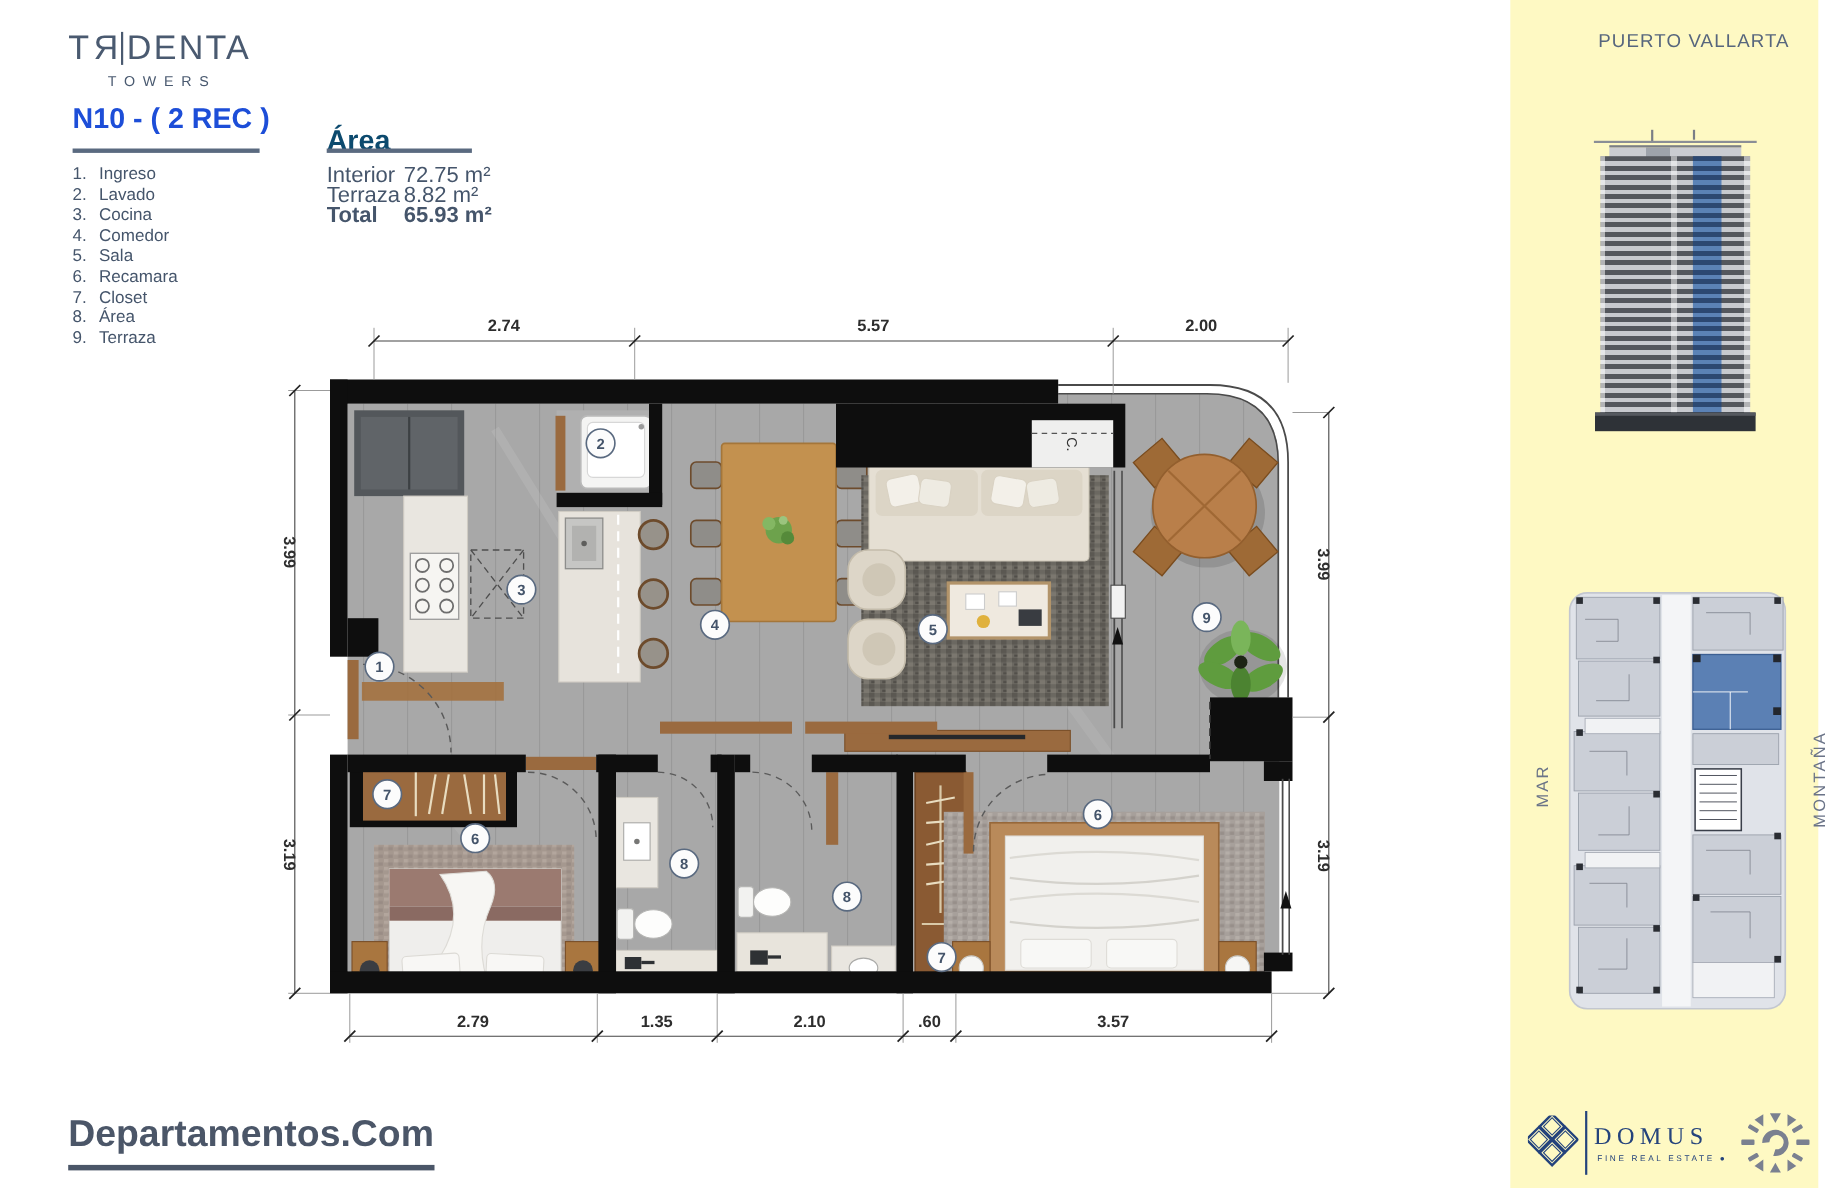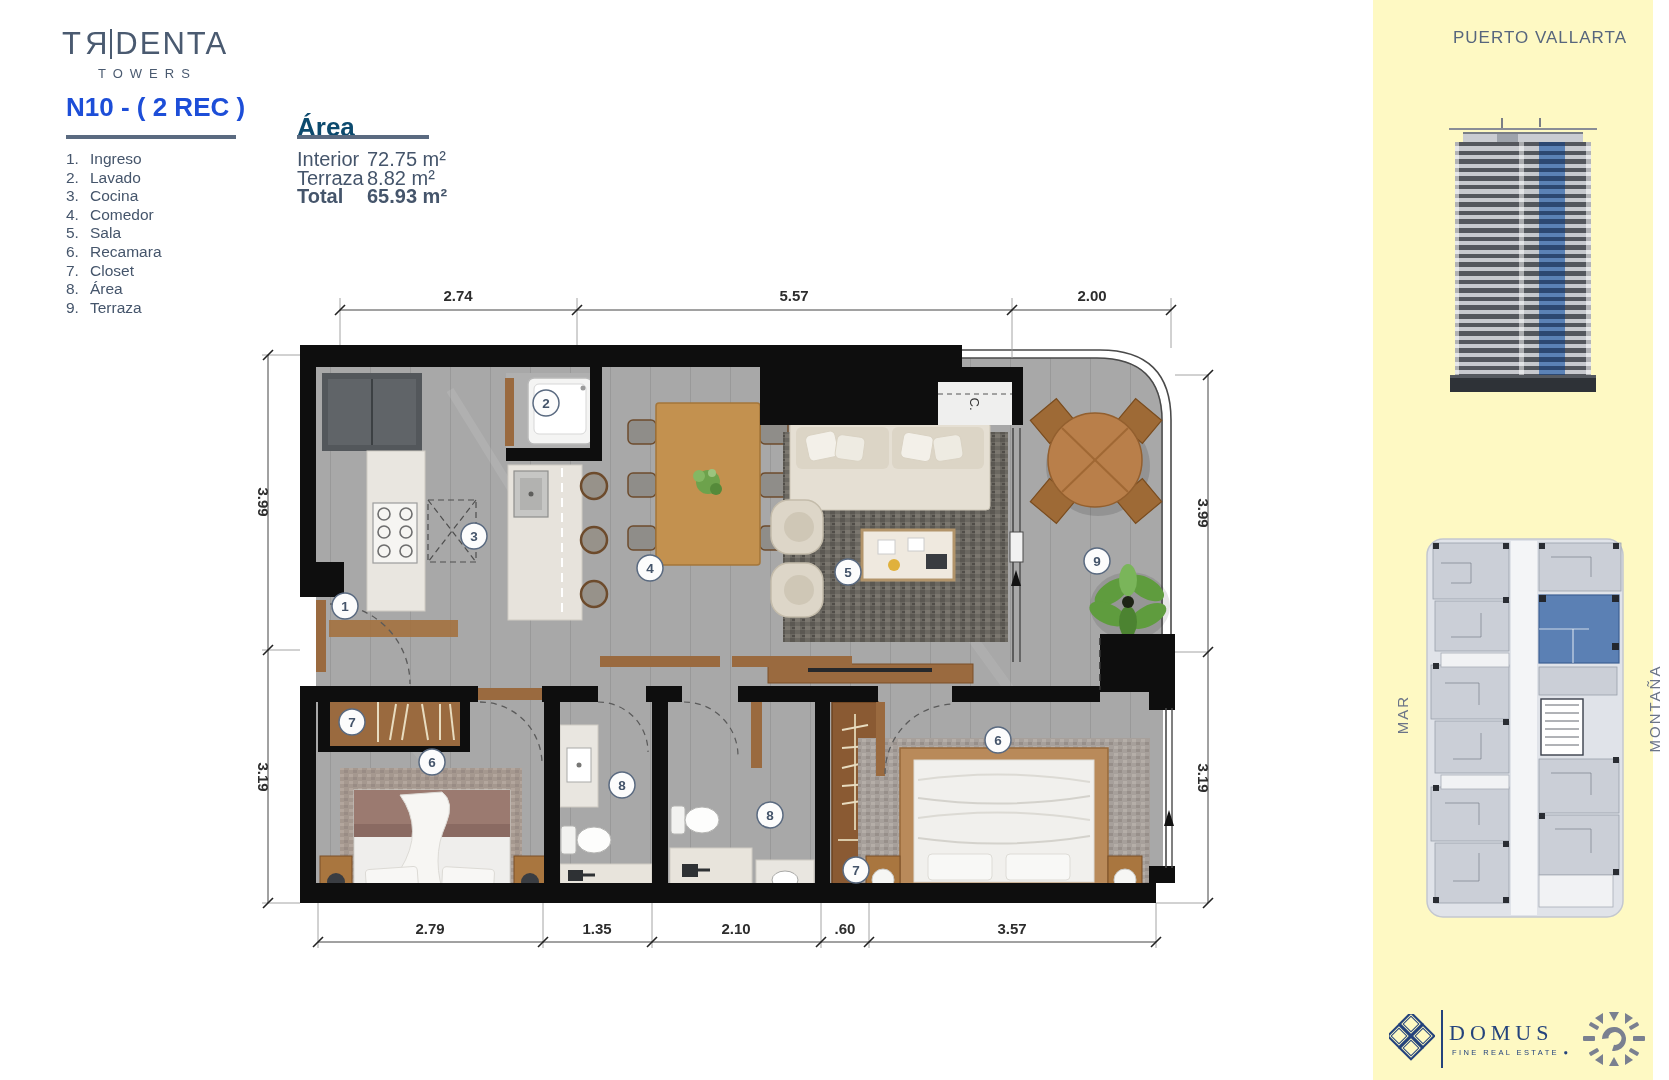--- a/index.html
+++ b/index.html
@@ -543,20 +543,21 @@
           <circle cx="606" cy="600" r="13" fill="#fcfcfc" stroke="#5a6a80" stroke-width="1.5"></circle>
           <text x="606" y="605" fill="#44546a">7</text>
         </g>
       <g>
           <circle cx="748" cy="470" r="13" fill="#fcfcfc" stroke="#5a6a80" stroke-width="1.5"></circle>
           <text x="748" y="475" fill="#44546a">6</text>
         </g>
     </g>
   </svg>
 
+  <div class="wm-dark">Departamentos.Com</div>
 
   <div class="sidebar">
     <div class="location">PUERTO VALLARTA</div>
 
     <div class="tower">
       <div class="t-ant" style="left:34%;"></div>
       <div class="t-ant" style="left:62%;height:9px;"></div>
       <div class="t-cap"></div>
       <div class="t-deck"></div>
       <div class="t-body">

